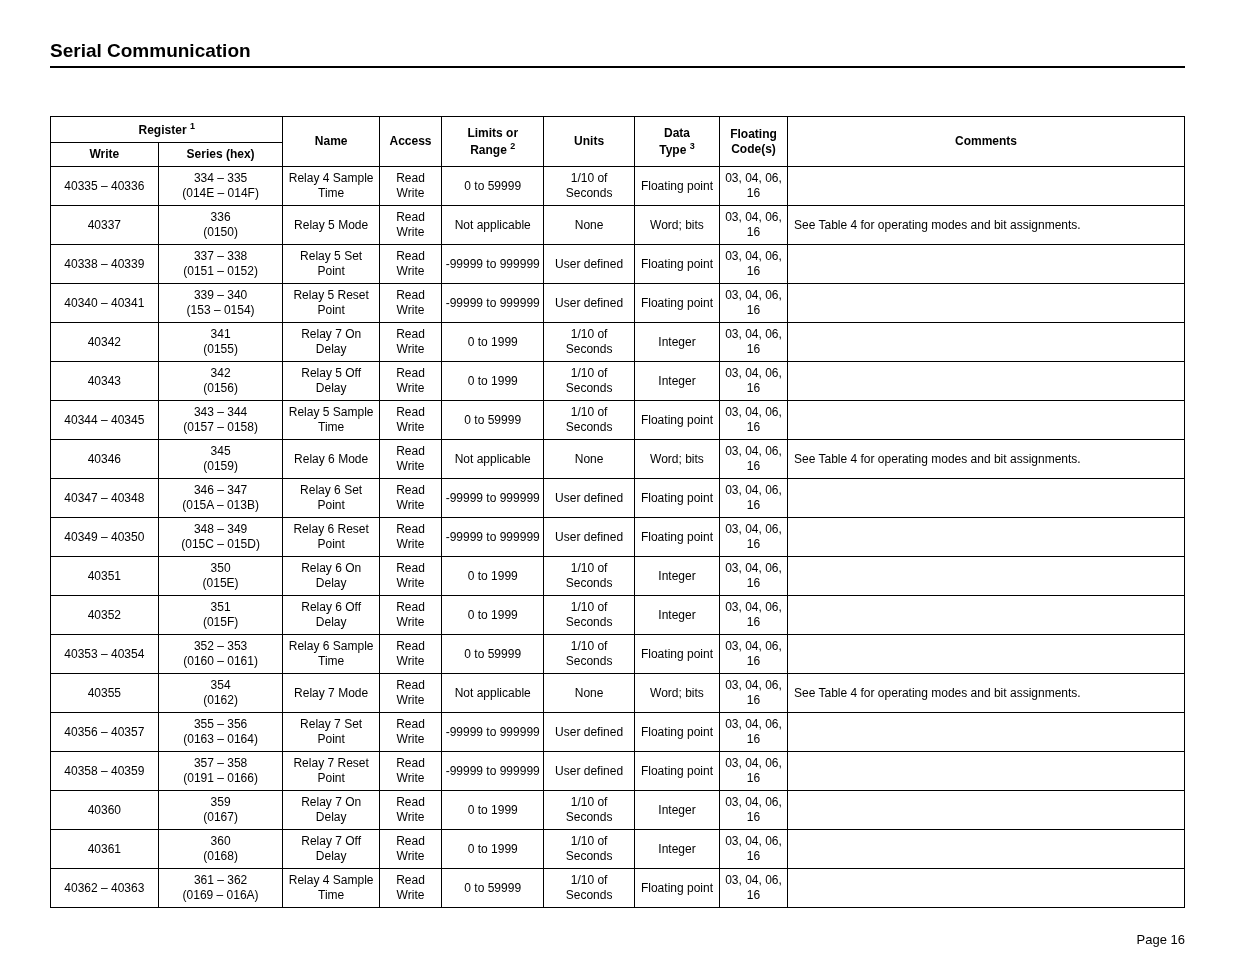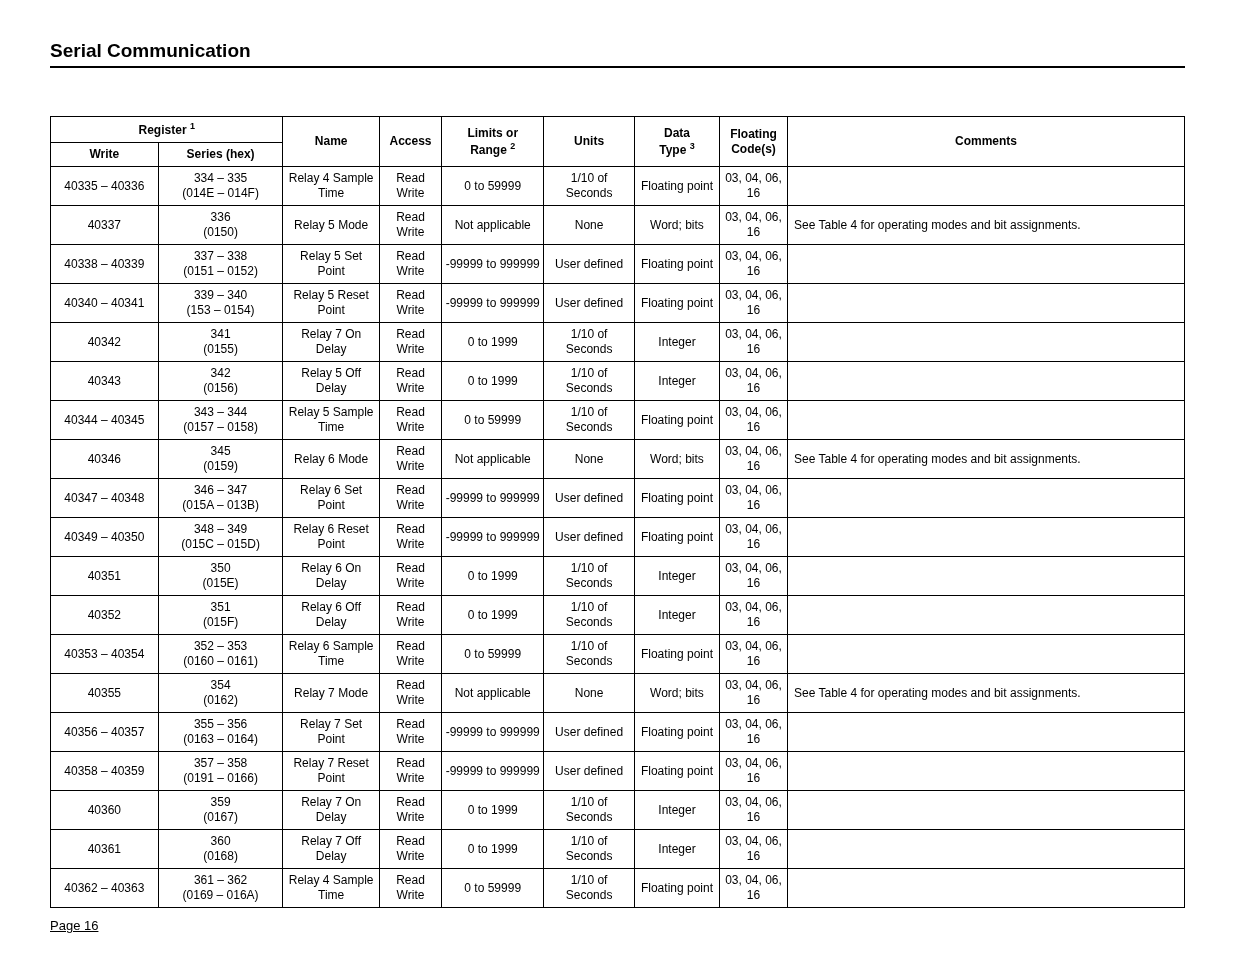--- a/index.html
+++ b/index.html
@@ -54,23 +54,23 @@
   .col-address  { width: 11%; }
   .col-name     { width: 8.5%; }
   .col-access   { width: 5.5%; }
   .col-limits   { width: 9%; }
   .col-units    { width: 8%; }
   .col-datatype { width: 7.5%; }
   .col-func     { width: 6%; }
   .col-comments { width: 35%; }
   sup.fn { font-size: 9px; }
   .footer {
+    text-align: right;
     font-size: 13px;
-    margin-top: 10px;
-    text-decoration: underline;
+    margin-top: 24px;
   }
   .addr-line2 { display:block; }
 </style>
 </head>
 <body>
 
 <div class="header">
   <div class="header-right">Serial Communication</div>
 </div>
 

